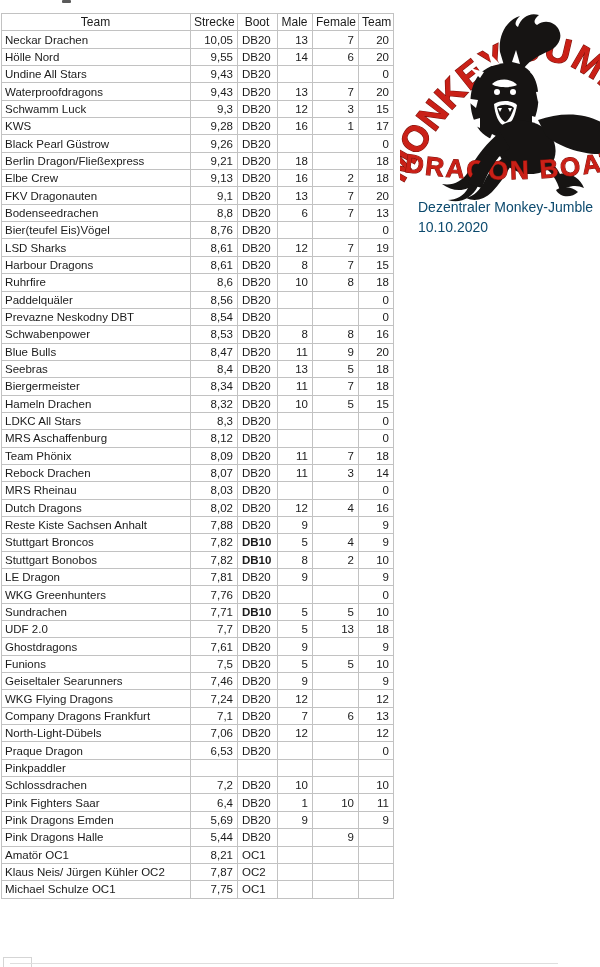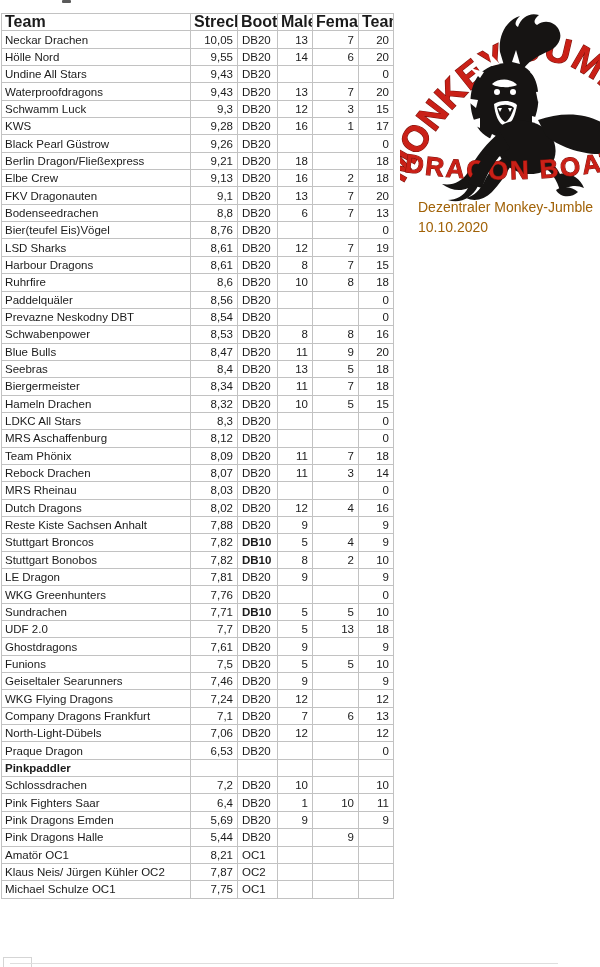--- a/index.html
+++ b/index.html
@@ -19,40 +19,40 @@
   th,td{
     border:1px solid #c2c2c2;
     height:16.35px;
     padding:0 4px 0 3px;
     font-size:11.5px;
     line-height:16px;
     color:#1b1b1b;
     overflow:hidden;white-space:nowrap;
     background:#fff;
   }
-  th{font-weight:bold;text-align:left;font-size:16px}
+  th{font-weight:normal;text-align:center;font-size:12px}
   td.num{text-align:right;padding-right:4px}
   td.boot{padding-left:4px}
-  tr.section td{font-weight:bold}
+  tr.section td{font-weight:normal}
   td.bold{font-weight:bold}
   
   .logo{position:absolute;left:400px;top:8px;width:260px;height:196px}
   .arc-main{
     font-family:"Liberation Sans",sans-serif;
     font-weight:bold;font-size:36px;letter-spacing:1px;
     stroke:#7e110b;stroke-width:1.2px;paint-order:stroke;
   }
   .arc-sub{
     font-family:"Liberation Sans",sans-serif;
     font-weight:bold;font-size:26px;letter-spacing:2px;
     stroke:#7e110b;stroke-width:1px;paint-order:stroke;
   }
   .caption{
     position:absolute;left:418px;top:197px;width:180px;
-    font-size:14px;line-height:20px;color:#a16207;
+    font-size:14px;line-height:20px;color:#0c4a6e;
   }
   
   .artifact-top{position:absolute;left:62px;top:0;width:9px;height:3px;background:#5a5a5a;border-radius:1px}
   .artifact-bottom-line{position:absolute;left:10px;top:963px;width:548px;height:1px;background:#dedede}
   .artifact-bottom-cell{position:absolute;left:3px;top:957px;width:27px;height:12px;border:1px solid #d5d5d5;background:#fff}
 </style>
 </head>
 <body>
 
 <div class="artifact-top"></div>

